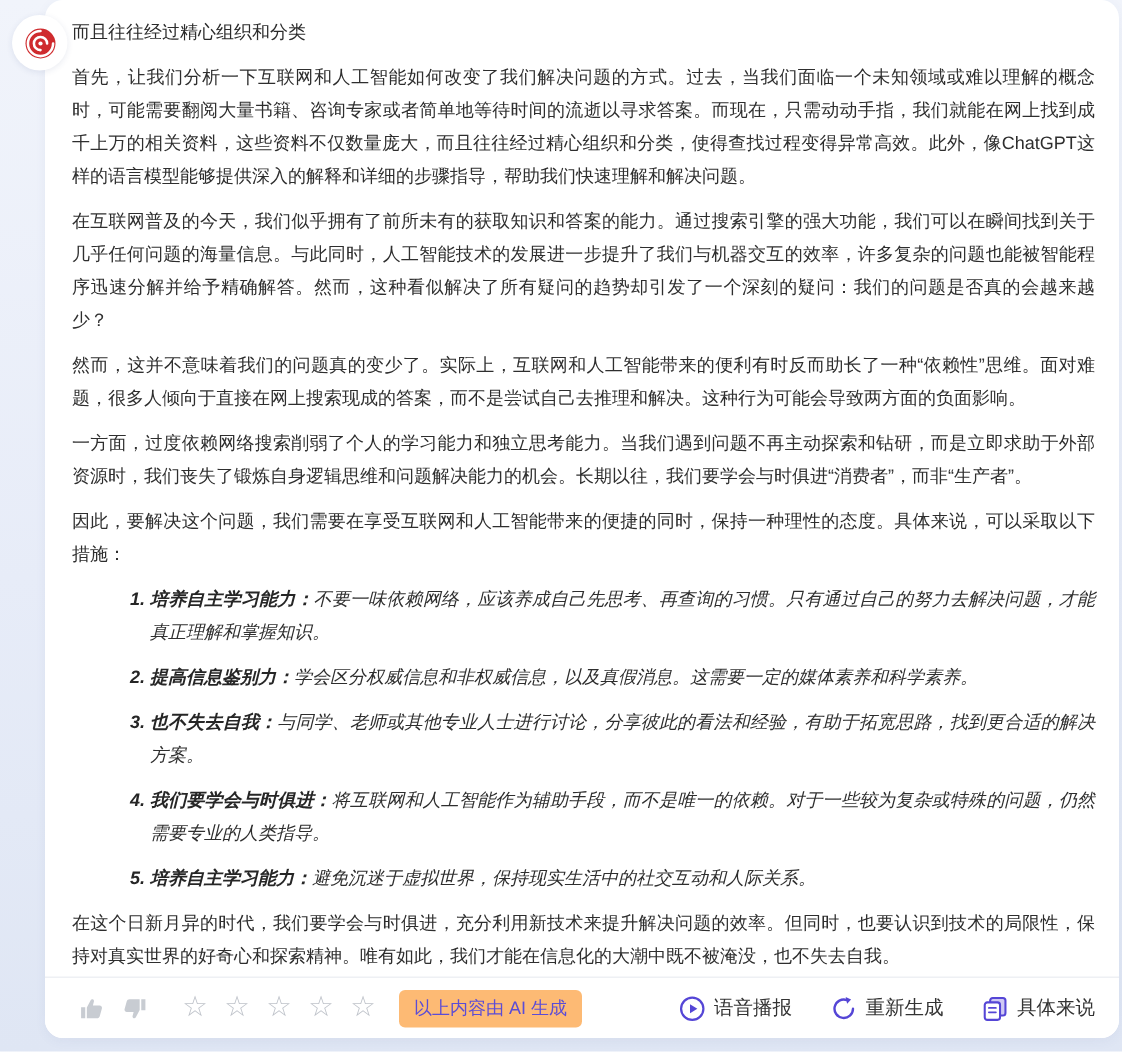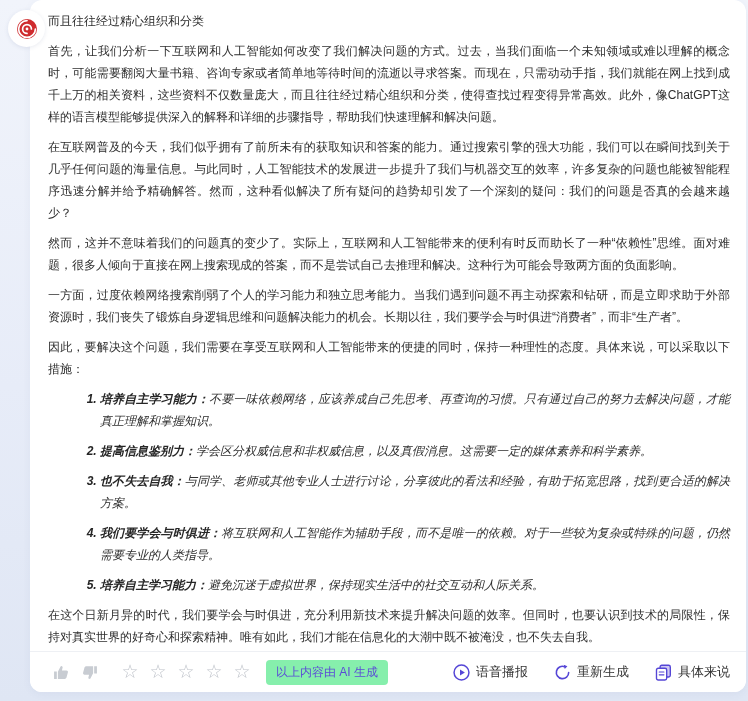--- a/index.html
+++ b/index.html
@@ -25,21 +25,21 @@
   .li-label { font-weight:700; color:#262626; }
 
   .footer { position:absolute; left:0; right:0; bottom:0; height:41px; background:#fff;
     border-top:1px solid #eef0f4; display:flex; align-items:center;
     justify-content:space-between; padding:0 16px 0 20px; }
   .fl, .fr { display:flex; align-items:center; }
   .thumb { display:flex; align-items:center; justify-content:center; width:22px; height:22px; cursor:pointer; }
   .thumb + .thumb { margin-left:6px; }
   .stars { margin-left:16px; display:flex; }
   .star { font-size:19px; color:#bfc3ca; line-height:20px; width:28px; text-align:center; cursor:pointer; }
-  .badge { margin-left:10px; background:#86efac; color:#5b4cd6; font-size:12px;
+  .badge { margin-left:10px; background:#fdba74; color:#5b4cd6; font-size:12px;
     padding:4px 10px; border-radius:4px; white-space:nowrap; }
   .action { display:flex; align-items:center; cursor:pointer; margin-left:26px; }
   .action:first-child { margin-left:0; }
   .action .alabel { font-size:13px; color:#333; margin-left:6px; }
   .ic { display:flex; align-items:center; }
 </style>
 </head>
 <body>
 
 <div class="avatar">

